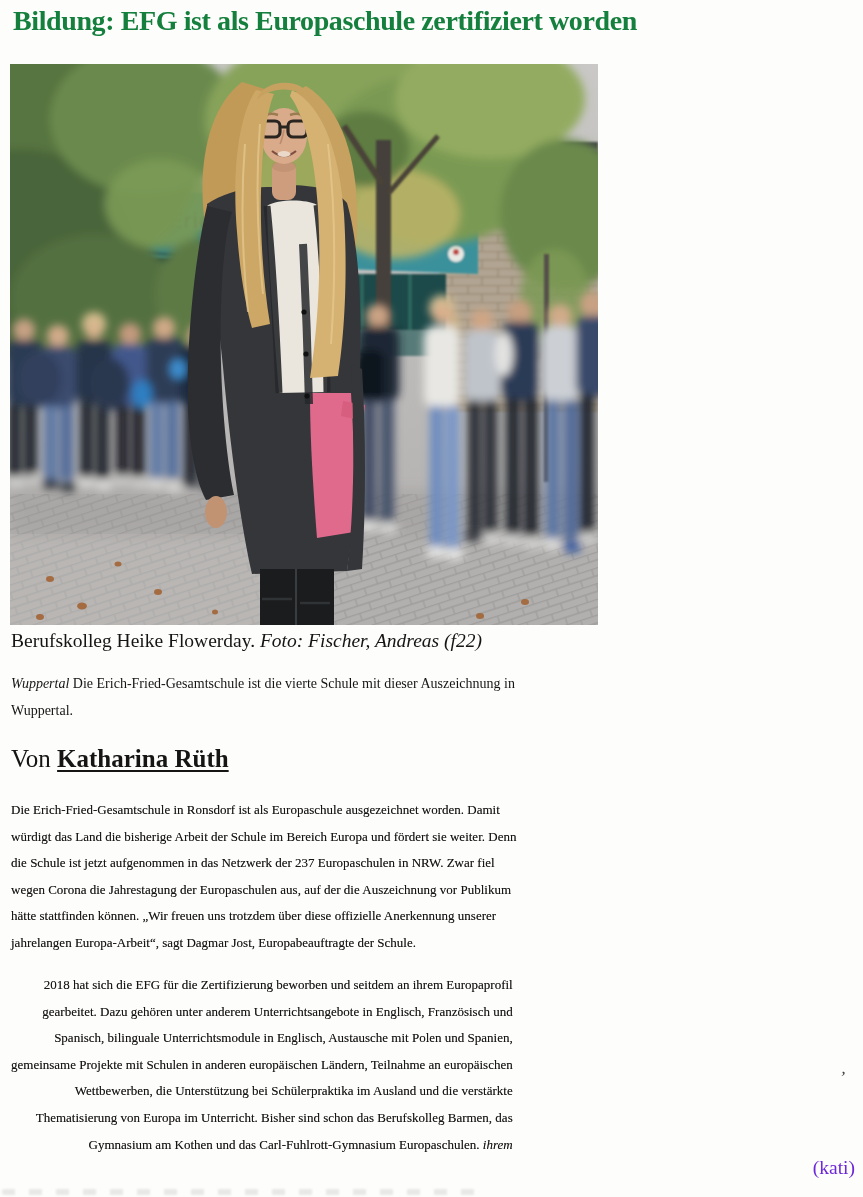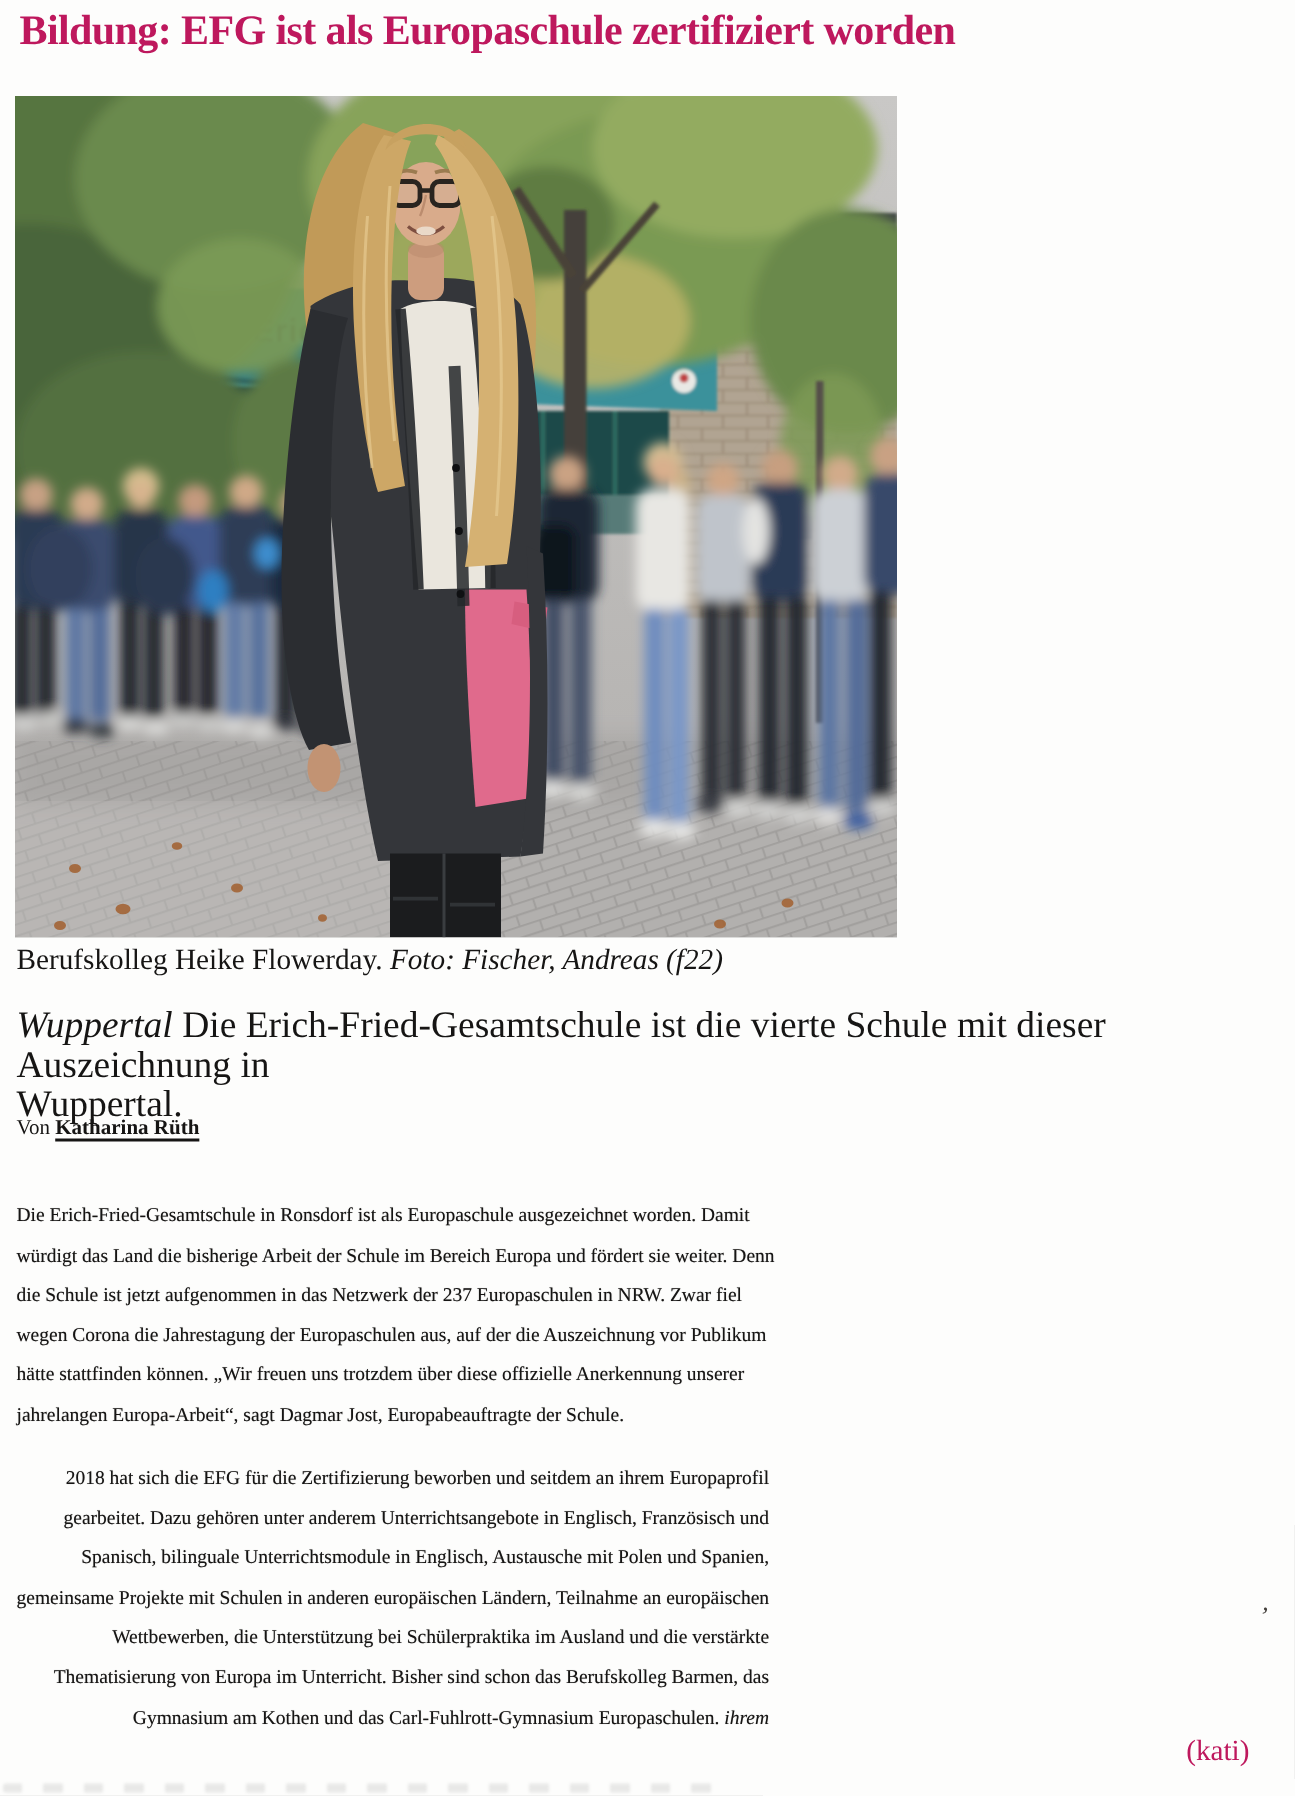--- a/index.html
+++ b/index.html
@@ -4,50 +4,50 @@
 <style>
   html,body { margin:0; padding:0; background:#e8e8e8; }
   .page {
     position:relative; width:863px; height:1197px; margin:0 auto;
     background:#fdfdfc; overflow:hidden;
     font-family:"Liberation Serif","DejaVu Serif",serif;
     color:#161514;
   }
   .headline {
     position:absolute; left:13px; top:5px; margin:0;
-    font-size:28px; font-weight:bold; letter-spacing:-0.4px; color:#be185d;
+    font-size:28px; font-weight:bold; letter-spacing:-0.4px; color:#15803d;
     white-space:nowrap;
   }
   .photo {
     position:absolute; left:10px; top:64px; width:588px; height:561px; margin:0;
     overflow:hidden; background:#c6c5c3;
   }
   .photo svg { display:block; }
   .caption { position:absolute; left:11px; top:630px; margin:0; font-size:19.5px; white-space:nowrap; }
   .caption em { font-style:italic; }
   .lead {
     position:absolute; left:11px; top:671px; margin:0;
-    font-size:25px; line-height:26.5px; white-space:pre-line;
+    font-size:14px; line-height:26.5px; white-space:pre-line;
   }
   .lead .loc { font-style:italic; }
-  .byline { position:absolute; left:11px; top:745px; margin:0; font-size:14px; }
+  .byline { position:absolute; left:11px; top:745px; margin:0; font-size:25px; }
   .byline .author {
     font-weight:bold; text-decoration:underline;
     text-decoration-thickness:2px; text-underline-offset:3px;
   }
   .para {
     position:absolute; left:11px; margin:0;
     font-size:13px; line-height:26.6px; white-space:pre-line;
     text-shadow:0 0 0.5px rgba(50,48,46,0.55);
   }
   .p1 { top:797px; }
   .p2 { top:972px;text-align:right; }
   .p2 em { font-style:italic; }
   .stray-mark { position:absolute; left:840px; top:1068px; font-size:17px; color:#44403c; transform:rotate(8deg); }
-  .footer-sign { position:absolute; right:30px; top:1157px; font-size:19.5px; color:#be185d; }
+  .footer-sign { position:absolute; right:8px; top:1157px; font-size:19.5px; color:#6d28d9; }
   .bottom-cut {
     position:absolute; left:2px; top:1189px; width:480px; height:6px;
     background:repeating-linear-gradient(90deg, rgba(110,110,110,0.5) 0 13px, rgba(255,255,255,0) 13px 27px);
     opacity:0.28; filter:blur(1px); border-radius:2px;
   }
 </style>
 </head>
 <body>
 
 <div class="page">

